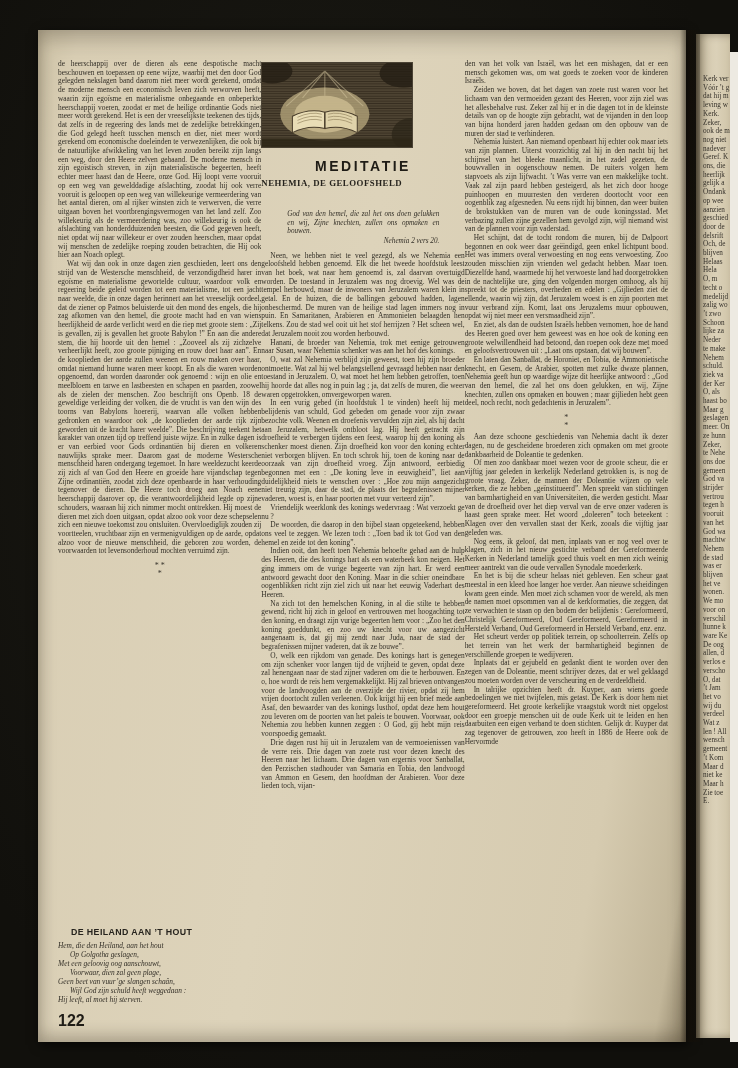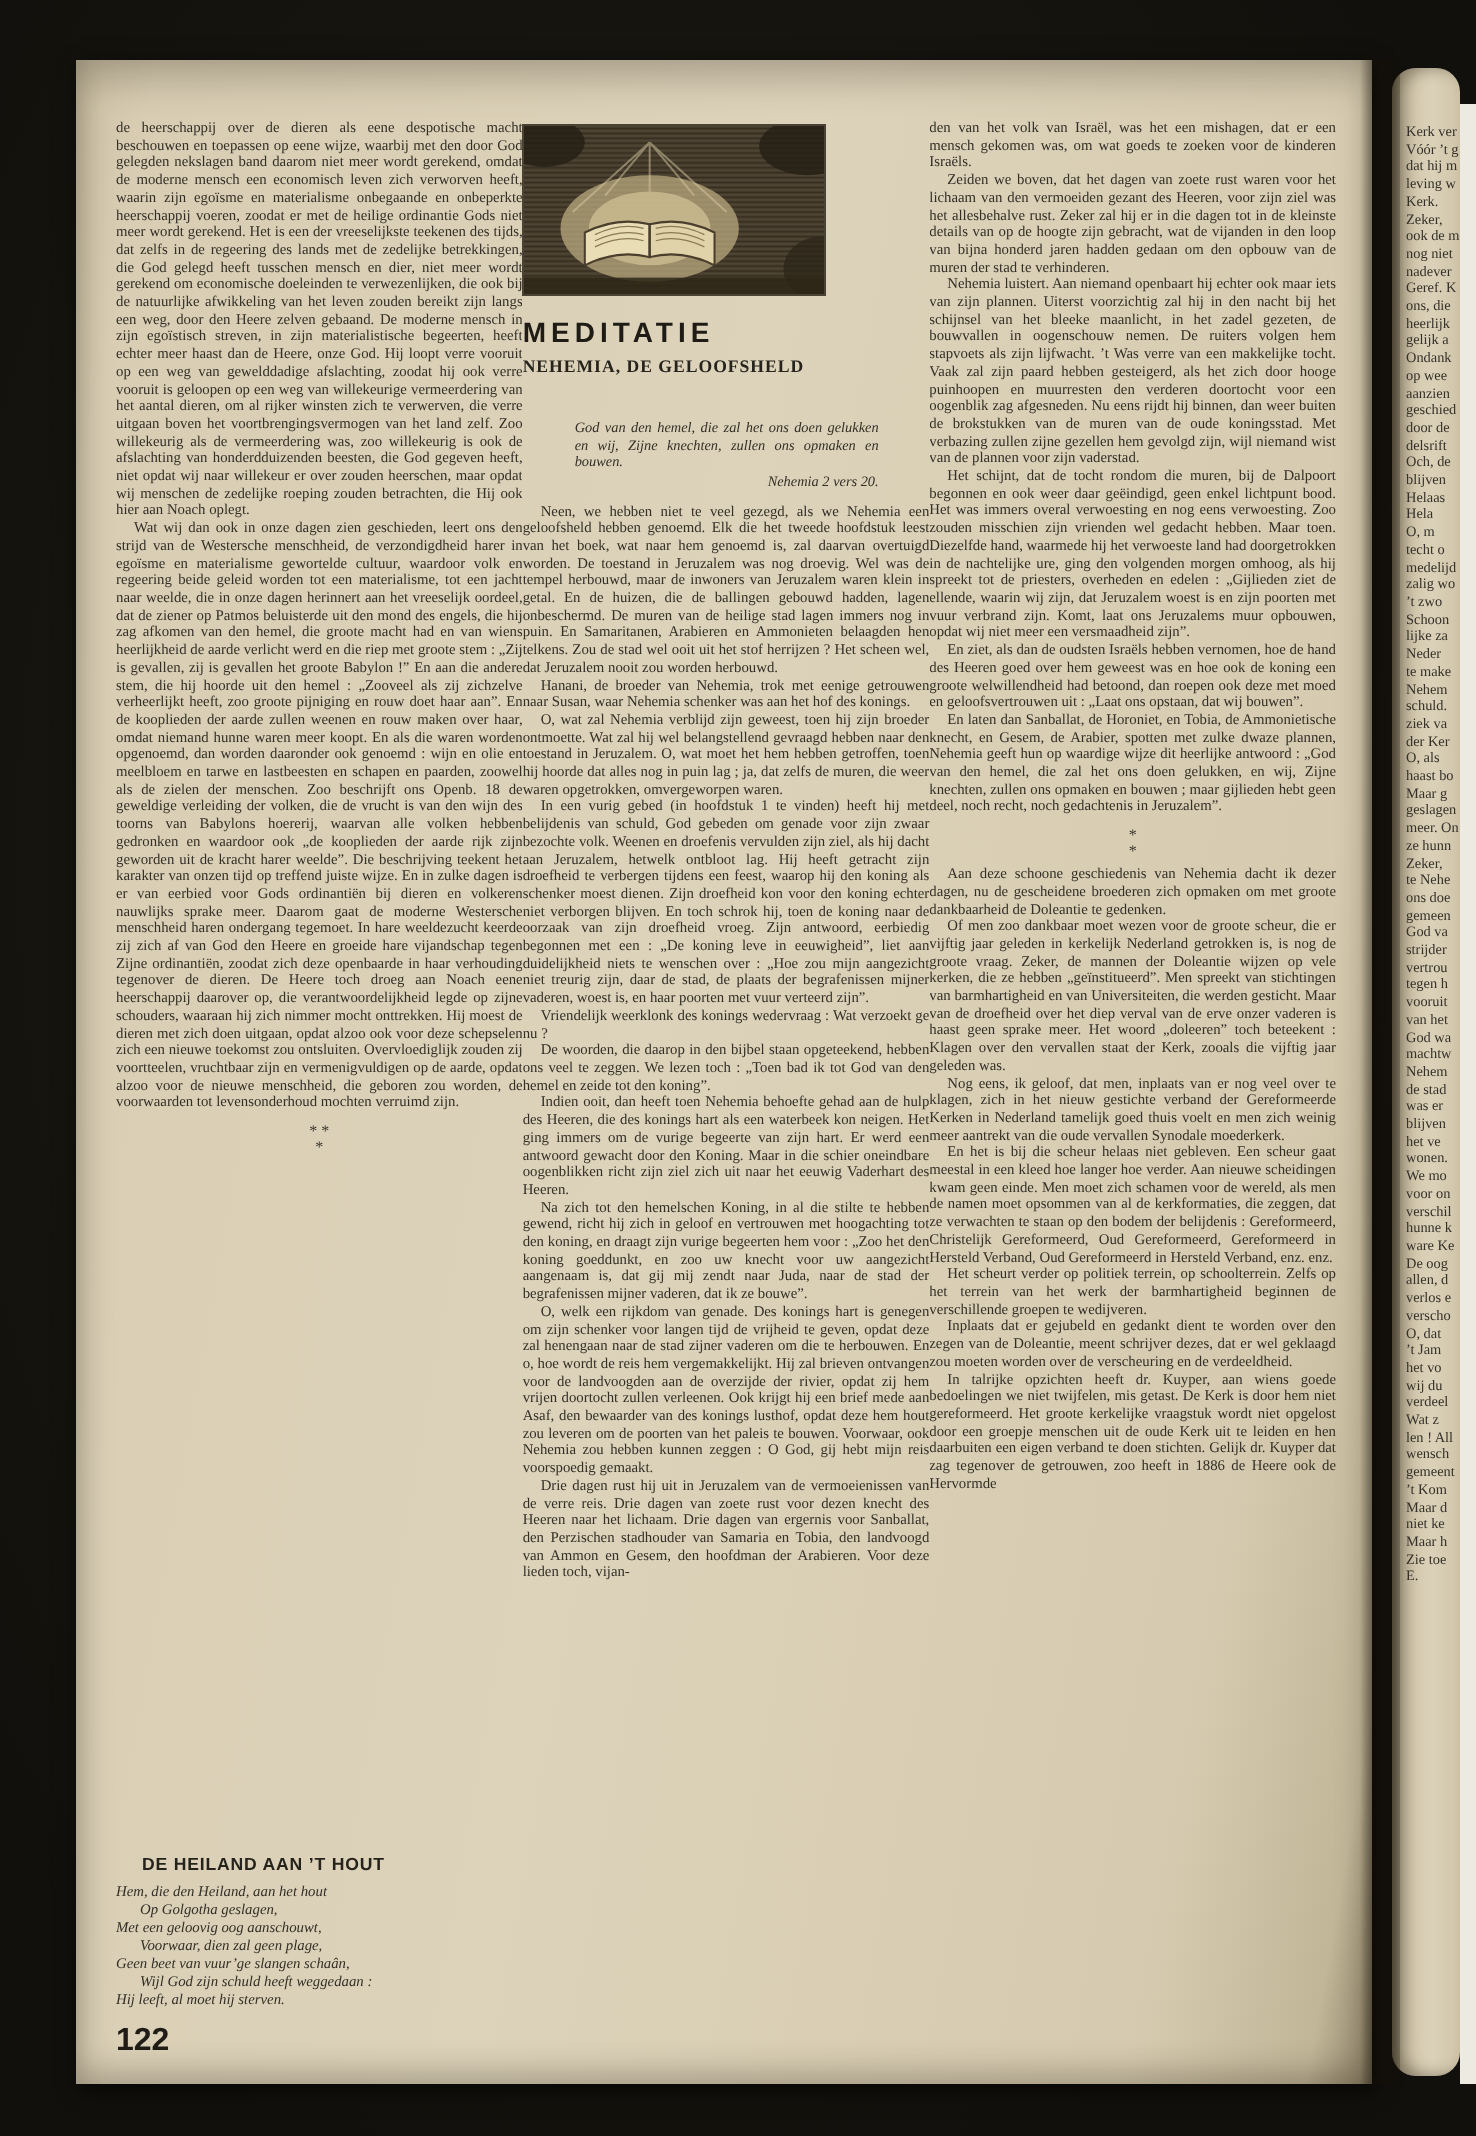--- a/index.html
+++ b/index.html
@@ -24,34 +24,34 @@
     letter-spacing:.4px;margin:0 0 4px 13px;color:#26231d;}
   .poem .poem-line{font-size:7.4px;line-height:9px;font-style:italic;color:#332f27;margin:0;}
   .poem .poem-line:nth-child(even){padding-left:12px;}
   .pagenum{font-family:"Liberation Sans",sans-serif;font-weight:bold;font-size:16px;
     margin-top:6px;color:#1f1c16;}
   
   .illustration{width:150px;height:84px;margin:2px 0 8px 0;border:1px solid #4a4234;
     background:#574c3b;flex:0 0 auto;}
   .illustration svg{display:block;}
   .med-heading{font-family:"Liberation Sans",sans-serif;font-weight:bold;font-size:14px;
-    letter-spacing:2.5px;margin:2px 0 4px 0;color:#1f1c16;}
+    letter-spacing:2.5px;margin:2px 0 4px 0;color:#1f1c16;text-align:center;}
   .med-subheading{text-align:left;font-size:8.8px;font-weight:bold;letter-spacing:.5px;
     margin:0 0 5px 0;color:#26231d;}
   .verse{width:152px;margin:0 0 7px 26px;font-style:italic;flex:0 0 auto;}
   .verse-text{font-size:7.2px;line-height:8.5px;text-align:justify;color:#332f27;margin-top:17px;}
   .verse-ref{font-size:7.2px;text-align:right;color:#332f27;margin-top:1px;}
   
   .gutter{position:absolute;left:680px;top:30px;width:20px;height:1012px;z-index:3;
     background:linear-gradient(to right, rgba(20,15,8,0) 0%, rgba(20,15,8,.65) 50%, rgba(20,15,8,.25) 100%);
     pointer-events:none;}
   .next-page{position:absolute;left:696px;top:34px;width:34px;height:1004px;z-index:2;
-    box-sizing:border-box;padding:28px 0 0 7px;overflow:hidden;
+    box-sizing:border-box;padding:41px 0 0 7px;overflow:hidden;
     background:linear-gradient(to right,#b4a88b 0%,#d3c8ad 18%,#dbd1b8 60%,#d0c5a9 100%);
-    box-shadow:inset 6px 0 8px rgba(40,30,15,.45);border-radius:12px;}
+    box-shadow:inset 6px 0 8px rgba(40,30,15,.45);}
   .frag-line{font-size:7.2px;line-height:8.7px;white-space:nowrap;overflow:hidden;
     color:#35312a;margin:0;}
   .white-edge{position:absolute;left:730px;top:52px;width:8px;height:990px;
     background:#edeae2;z-index:4;}
 </style>
 </head>
 <body>
 
 <div class="stage">
 

